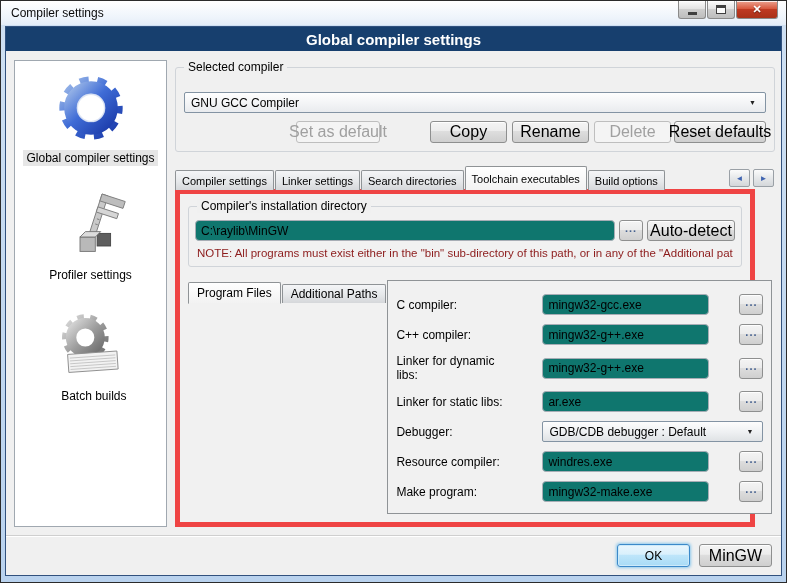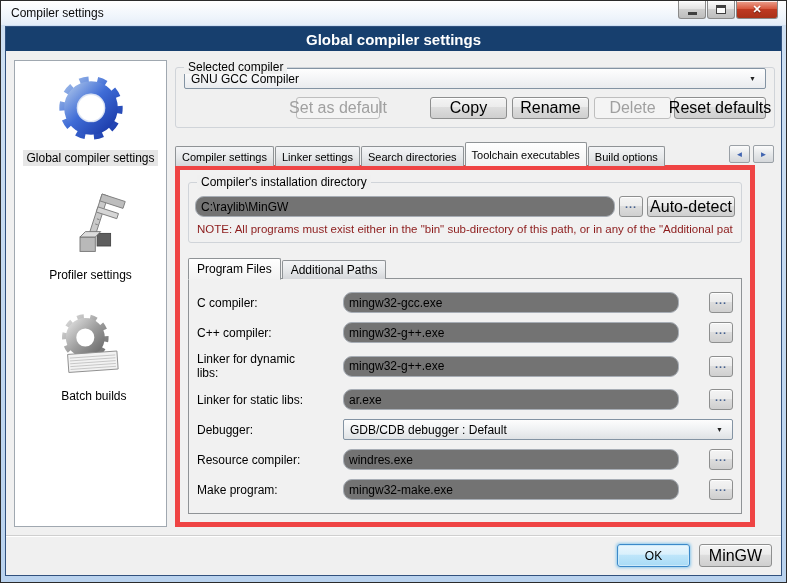--- a/index.html
+++ b/index.html
@@ -48,21 +48,21 @@
     display:flex; flex-direction:column; align-items:center; padding:6px 4px;
   }
   .side-item { display:flex; flex-direction:column; align-items:center; cursor:pointer; }
   .side-item + .side-item { margin-top:26px;align-items:flex-end; }
   .side-label { font-size:12px; margin-top:3px; padding:1px 3px; text-align:center; }
   .side-item.selected .side-label { background:#e6e6e6; }
   
   .main { flex:1; min-width:0; display:flex; flex-direction:column; }
   .groupbox { position:relative; border:1px solid #d0d4d9; border-radius:3px; background:transparent; }
   .gb-label { position:absolute; top:-8px; left:8px; background:#f0f0f0; padding:0 4px; font-size:12px; white-space:nowrap; }
-  .gb-compiler { margin-top:7px; padding:0 8px 8px; flex:none; }
+  .gb-compiler { margin-top:7px; padding:24px 8px 8px; flex:none; }
   .combo {
     height:21px; border:1px solid #8393a3; border-radius:2px;
     background:linear-gradient(#fefefe,#f3f4f6 55%,#e9ebee);
     display:flex; align-items:center; justify-content:space-between;
     padding:0 9px 0 6px; cursor:pointer;
   }
   .combo-arrow { font-size:7px; color:#222; line-height:1; }
   .btnrow { display:flex; margin-top:8px; align-items:center; }
   .btn {
     height:22px; border:1px solid #8e8f8f; border-radius:3px;
@@ -98,31 +98,31 @@
   }
   .tabpanel {
     position:relative; z-index:1; margin-top:-1px; margin-right:20px; flex:1; min-height:0;
     border:5px solid #ef4444; background:#f1f1f1;
     padding:12px 8px 8px; display:flex; flex-direction:column;
   }
   
   .gb-install { padding:13px 6px 6px; flex:none; }
   .install-row { display:flex; align-items:center; gap:4px; }
   .textinput {
-    flex:1; min-width:0; height:21px; border:1px solid #a7adb5; border-radius:9px;
-    padding:0 5px; font:12px "Liberation Sans", sans-serif; background:#737373; color:#000;
+    flex:1; min-width:0; height:21px; border:1px solid #a7adb5; border-radius:4px;
+    padding:0 5px; font:12px "Liberation Sans", sans-serif; background:#0f766e; color:#000;
   }
   .browse {
     flex:none; width:24px; height:21px; font-size:11px; font-weight:bold;
     color:#46618f; letter-spacing:1px; padding-bottom:5px;
   }
   .autodetect { flex:none; width:88px; height:21px; }
   .note { color:#8c1b1b; font-size:11.5px; margin:6px 2px 1px; white-space:nowrap; overflow:hidden; }
   
-  .subnotebook { margin-top:14px; flex:1; min-height:0; display:flex; flex-direction:column; }
+  .subnotebook { margin-top:14px; flex:1; min-height:0; display:flex; flex-direction:row; }
   .subtabs { display:flex; align-items:flex-end; height:22px; flex:none; position:relative; z-index:2; }
   .subtab {
     flex:none; font-size:12px; height:19px; padding:0 8px; display:flex; align-items:center;
     cursor:pointer; background:linear-gradient(#f4f5f7,#e6e8ea 55%,#d5d7da);
     border:1px solid #8f9396; border-bottom:none; border-radius:2px 2px 0 0; margin-right:1px;
   }
   .subtab.active { height:22px; margin-bottom:-1px; background:linear-gradient(#ffffff,#f2f2f2); border-bottom:1px solid #f1f1f1; }
   .subpanel {
     position:relative; z-index:1; margin-top:-1px; flex:1; min-height:0;
     border:1px solid #8f9396; background:#f1f1f1; padding:13px 8px 8px;

